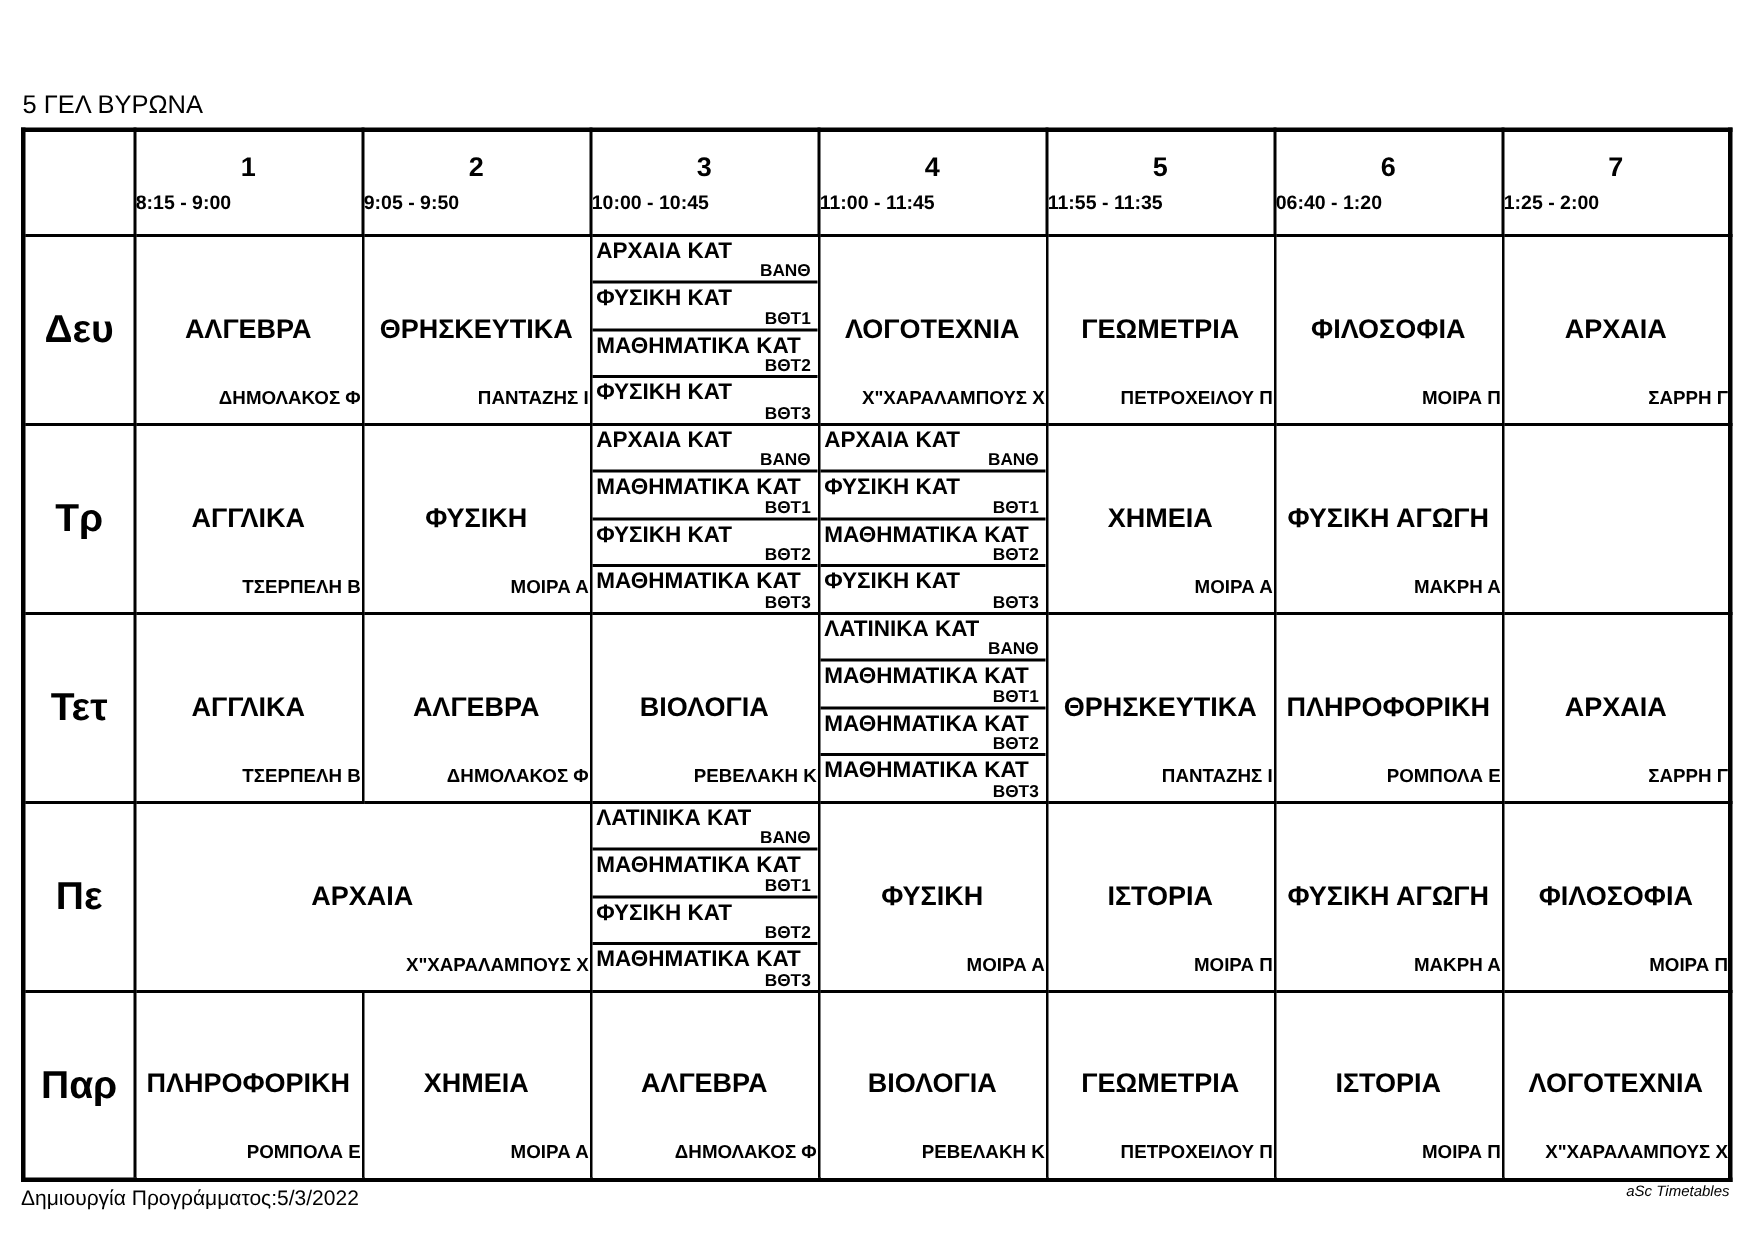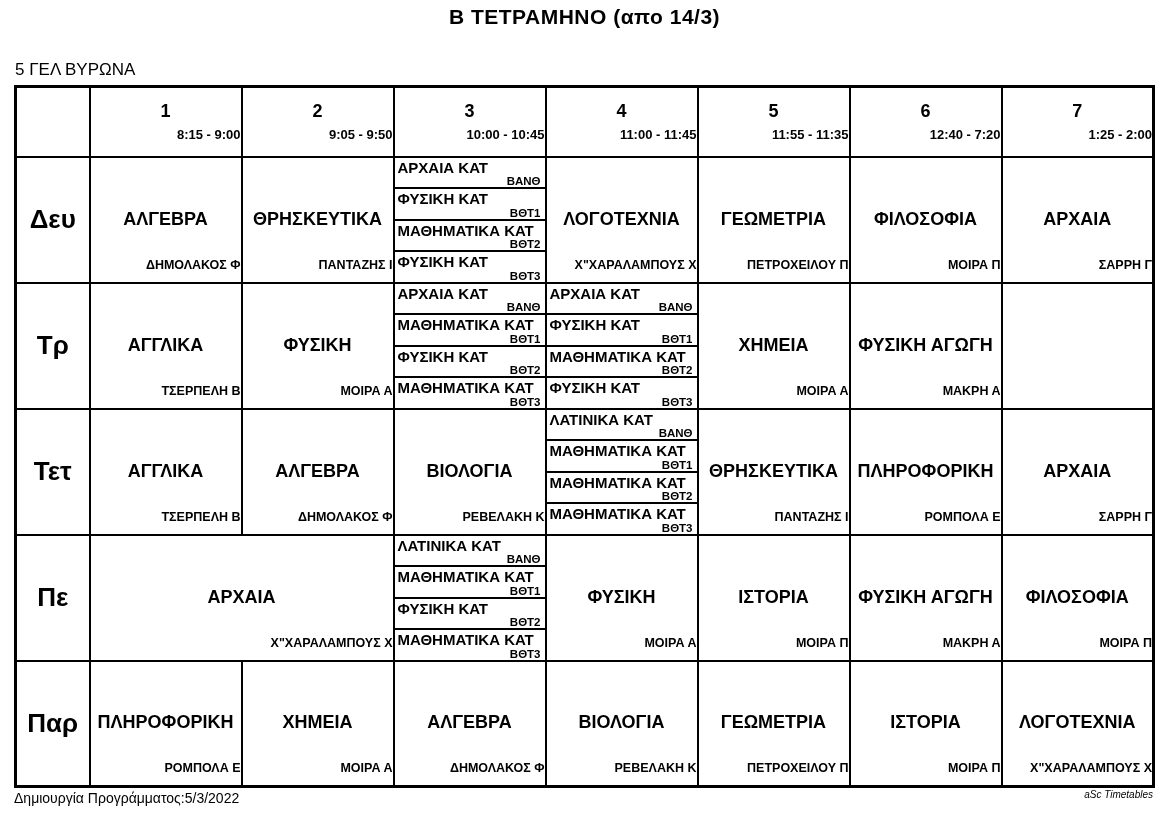--- a/index.html
+++ b/index.html
@@ -14,21 +14,21 @@
   .school-name { position:absolute; top:60px; left:15px; font-size:17px; }
 
   #timetable { position:absolute; top:85px; left:14px; width:1141px;
     border-collapse:collapse; table-layout:fixed; border:3px solid #000; background:#fff; }
   #timetable th, #timetable td { border:2px solid #000; padding:0; background:#fff; }
   tr.header-row { height:70px; }
   tr.day-row { height:126px; }
 
   th.period-header { vertical-align:middle; font-weight:bold; }
   .p-num { font-size:18px; font-weight:bold; text-align:center; }
-  .p-time { font-size:13px; font-weight:bold; text-align:right; margin-top:5px; }
+  .p-time { font-size:13px; font-weight:bold; text-align:left; margin-top:5px; }
 
   th.day-label { font-size:26px; font-weight:bold; text-align:center; vertical-align:middle; }
 
   td.lesson-cell { position:relative; vertical-align:middle; text-align:center; }
   .subject { font-size:18px; font-weight:bold; line-height:1.1; padding:0 2px; }
   .teacher { position:absolute; left:0; right:0; bottom:10px; font-size:12.5px;
     font-weight:bold; text-align:right; white-space:nowrap; }
 
   td.split-cell { position:relative; padding:0; }
   .subs { position:absolute; top:0; left:0; right:0; bottom:0; display:flex; flex-direction:column; }
@@ -38,21 +38,20 @@
     white-space:nowrap; line-height:1.2; }
   .sub-group { position:absolute; right:4px; bottom:0; font-size:11.5px; font-weight:bold; }
 
   .footer-left { position:absolute; left:14px; top:790px; font-size:14px; }
   .footer-right { position:absolute; right:16px; top:789px; font-size:10px; font-style:italic; }
 </style>
 </head>
 <body>
 
 <div class="page">
-  <div class="main-title">Β ΤΕΤΡΑΜΗΝΟ (απο 14/3)</div>
   <div class="school-name">5 ΓΕΛ ΒΥΡΩΝΑ</div>
 
   <table id="timetable">
     <colgroup>
       <col style="width:74px">
       <col>
         <col>
         <col>
         <col>
         <col>
@@ -77,21 +76,21 @@
           <th class="period-header">
             <div class="p-num">4</div>
             <div class="p-time">11:00 - 11:45</div>
           </th>
           <th class="period-header">
             <div class="p-num">5</div>
             <div class="p-time">11:55 - 11:35</div>
           </th>
           <th class="period-header">
             <div class="p-num">6</div>
-            <div class="p-time">12:40 - 7:20</div>
+            <div class="p-time">06:40 - 1:20</div>
           </th>
           <th class="period-header">
             <div class="p-num">7</div>
             <div class="p-time">1:25 - 2:00</div>
           </th>
         </tr>
         <tr class="day-row">
           <th class="day-label">Δευ</th>
           <td class="lesson-cell">
             <div class="subject">ΑΛΓΕΒΡΑ</div>

